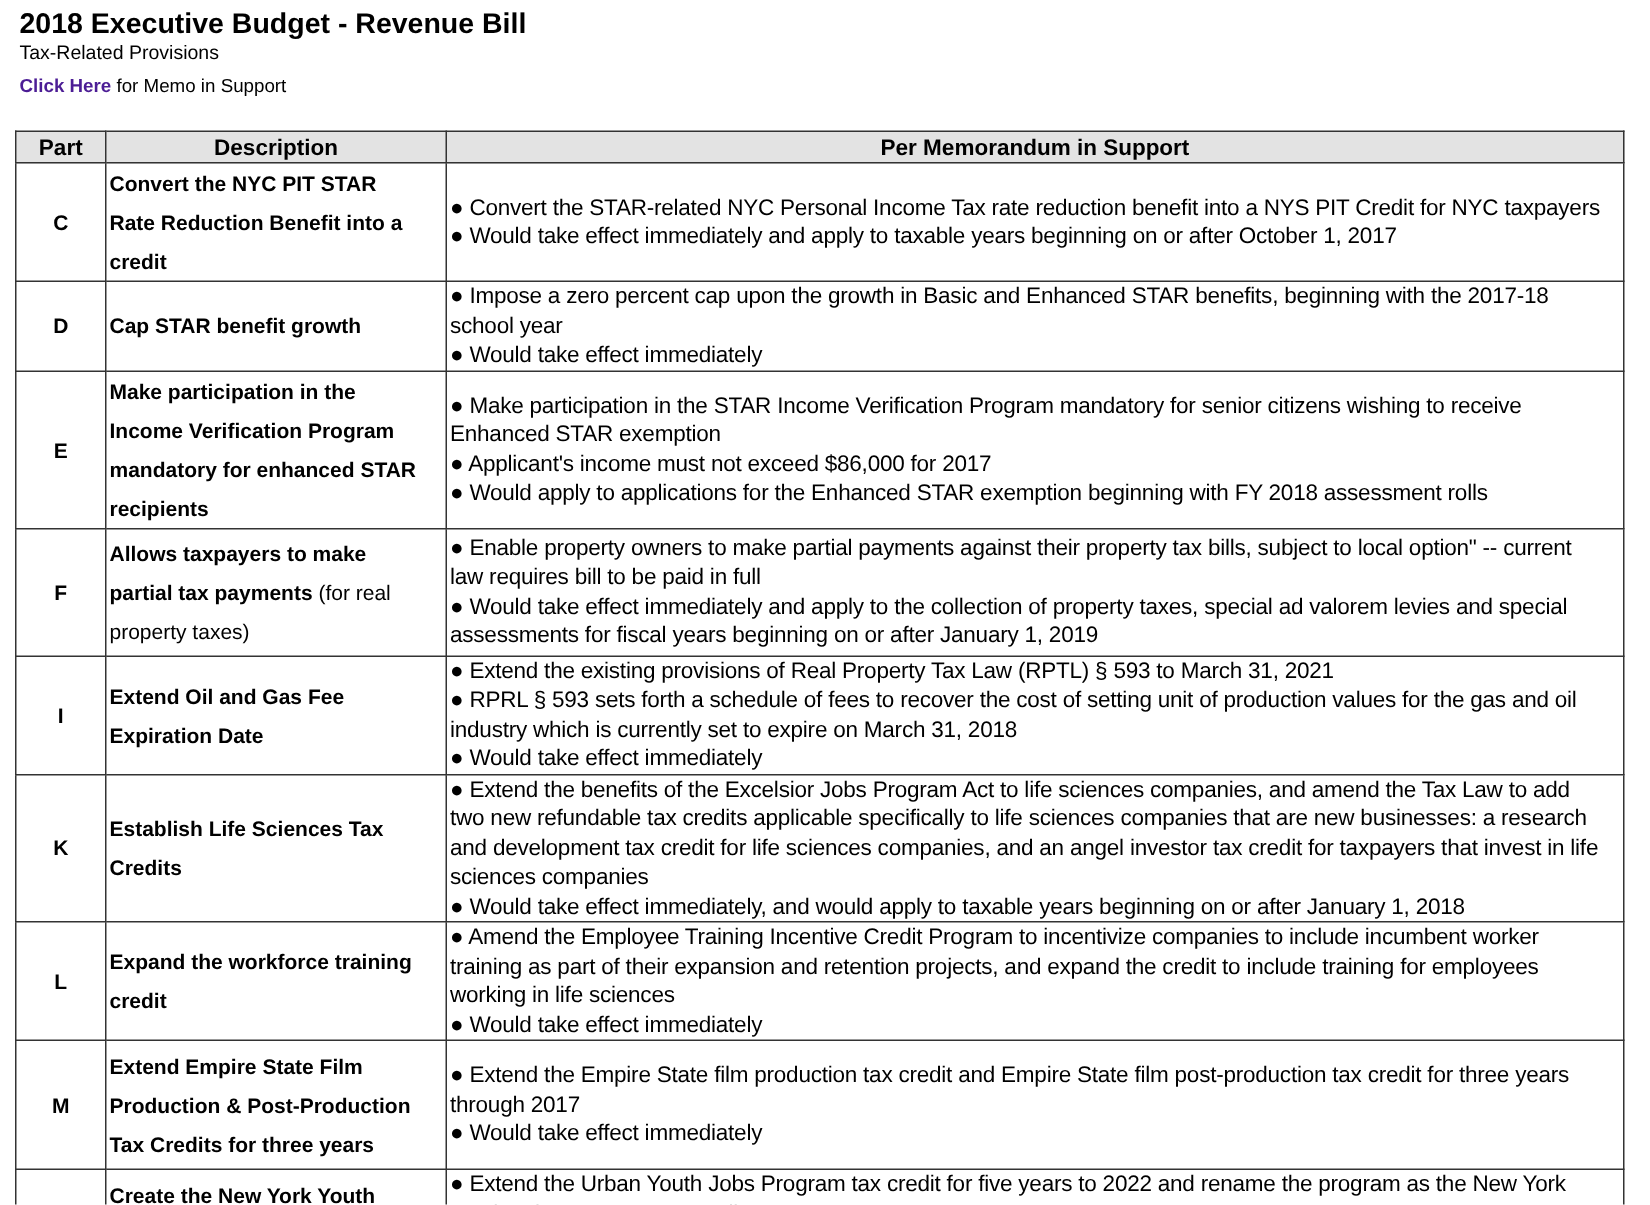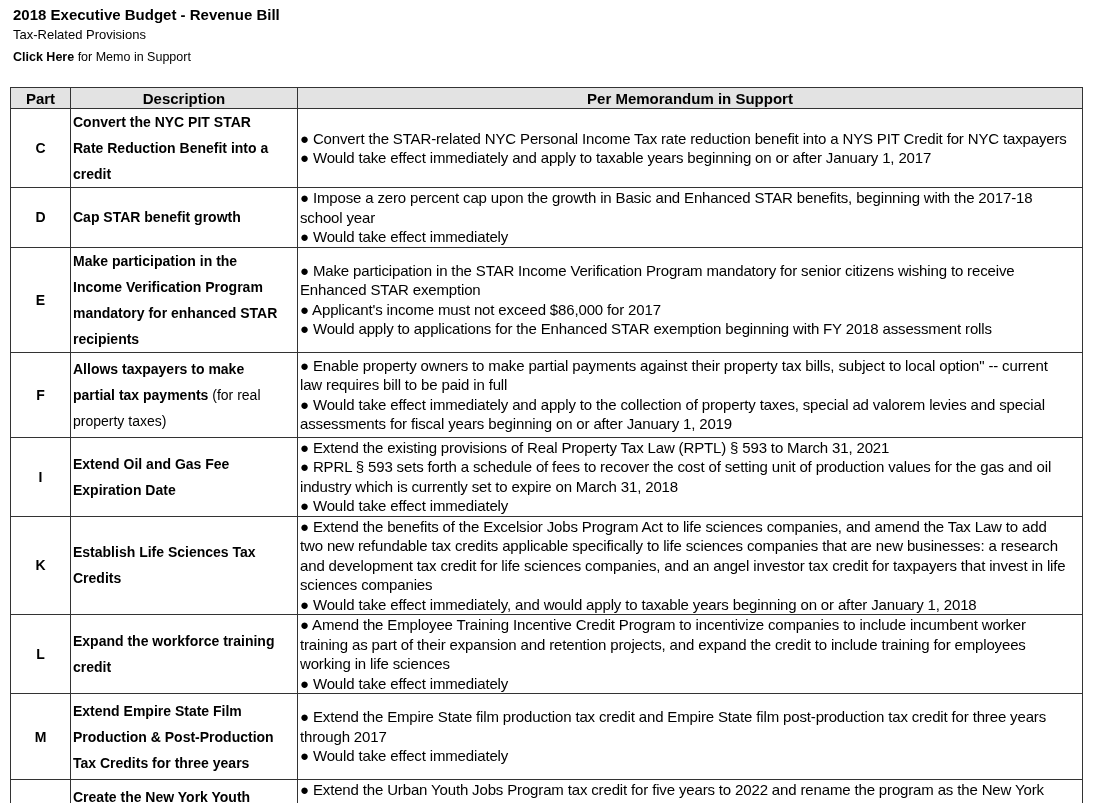--- a/index.html
+++ b/index.html
@@ -1,21 +1,21 @@
 <!DOCTYPE html>
 <html><head>
 <meta charset="utf-8">
 <style>
   html, body { margin: 0; padding: 0; background: #ffffff; }
   body { width: 1100px; height: 803px; overflow: hidden; font-family: "Liberation Sans", "DejaVu Sans", sans-serif; color: #000; position: relative; }
   .hdr { position: absolute; left: 13px; }
-  .hdr-title { top: 6px; font-size: 15px; font-weight: bold; }
+  .hdr-title { top: 6px; font-size: 19px; font-weight: bold; }
   .hdr-sub { top: 27px; font-size: 13px; }
   .hdr-link-line { top: 50px; font-size: 12.5px; }
-  .hdr-link-line a { color: #000000; font-weight: bold; text-decoration: none; text-align: right; }
+  .hdr-link-line a { color: #4c1d95; font-weight: bold; text-decoration: none; text-align: right; }
   table { position: absolute; left: 10px; top: 87px; width: 1072px; border-collapse: collapse; table-layout: fixed; }
   td, th { border: 1.5px solid #333; padding: 0 13px; vertical-align: middle; }
   th { background: #e3e3e3; font-size: 15px; font-weight: bold; height: 20px; text-align: center; }
   td.part { text-align: center; font-weight: bold; font-size: 14px; }
   td.desc { font-weight: bold; font-size: 14px; line-height: 26px; padding-left: 2px; }
   td.desc .norm { font-weight: normal; }
   td.memo { font-size: 15px; line-height: 19.5px; padding-left: 2px; letter-spacing: -0.15px; }
   .bullet { display: block; }
 </style>
 </head>
@@ -37,21 +37,21 @@
       <th>Description</th>
       <th>Per Memorandum in Support</th>
     </tr>
   </thead>
   <tbody id="tbody">
       <tr style="height: 64px;">
         <td class="part">C</td>
         <td class="desc"><span>Convert the NYC PIT STAR Rate Reduction Benefit into a credit</span></td>
         <td class="memo">
           <span class="bullet">● Convert the STAR-related NYC Personal Income Tax rate reduction benefit into a NYS PIT Credit for NYC taxpayers</span>
-          <span class="bullet">● Would take effect immediately and apply to taxable years beginning on or after January 1, 2017</span>
+          <span class="bullet">● Would take effect immediately and apply to taxable years beginning on or after October 1, 2017</span>
         </td>
       </tr>
       <tr style="height: 59px;">
         <td class="part">D</td>
         <td class="desc"><span>Cap STAR benefit growth</span></td>
         <td class="memo">
           <span class="bullet">● Impose a zero percent cap upon the growth in Basic and Enhanced STAR benefits, beginning with the 2017-18 school year</span>
           <span class="bullet">● Would take effect immediately</span>
         </td>
       </tr>

